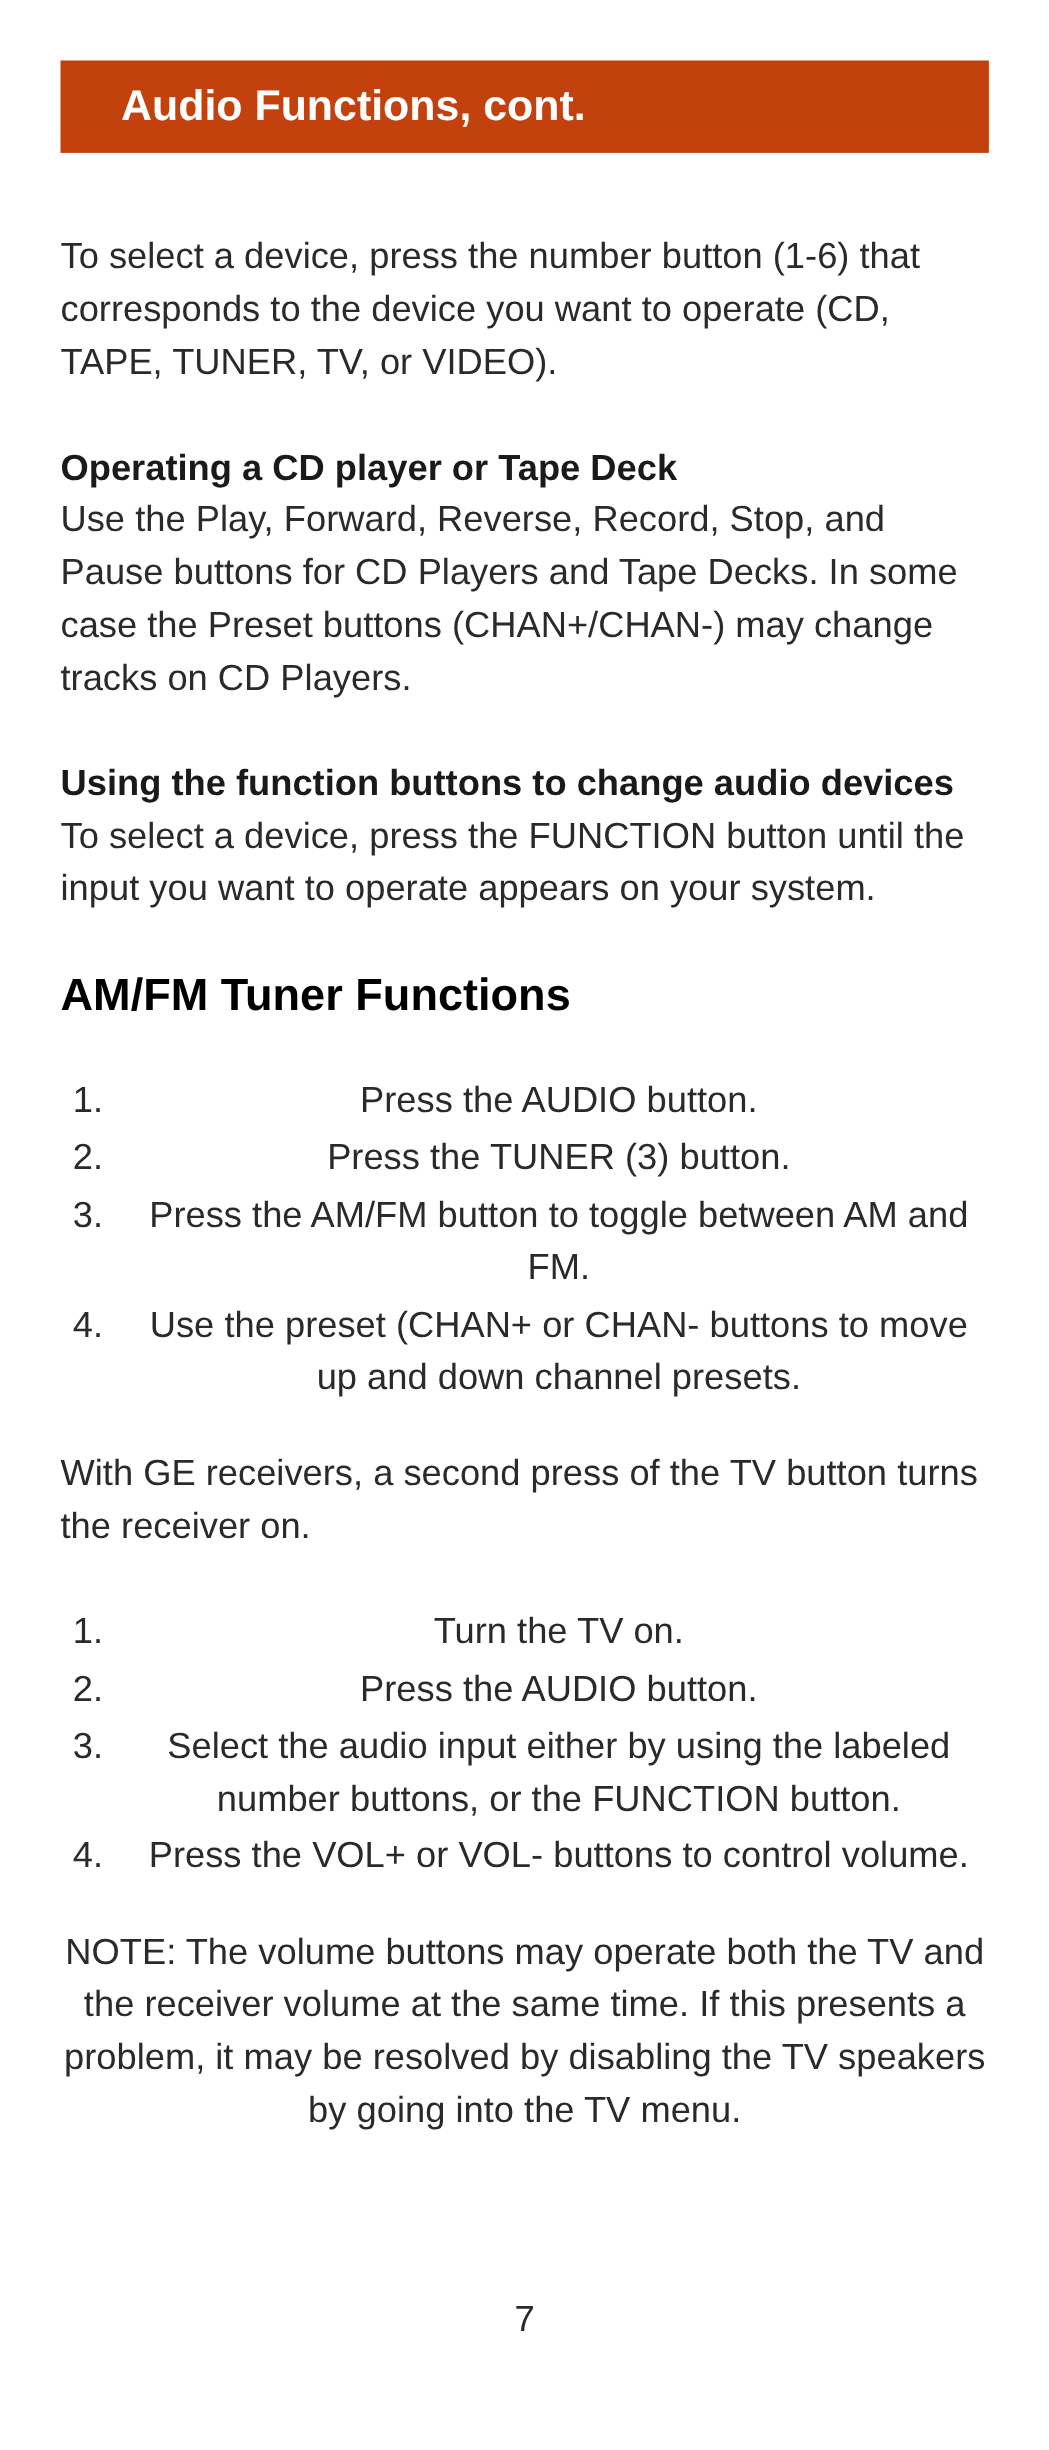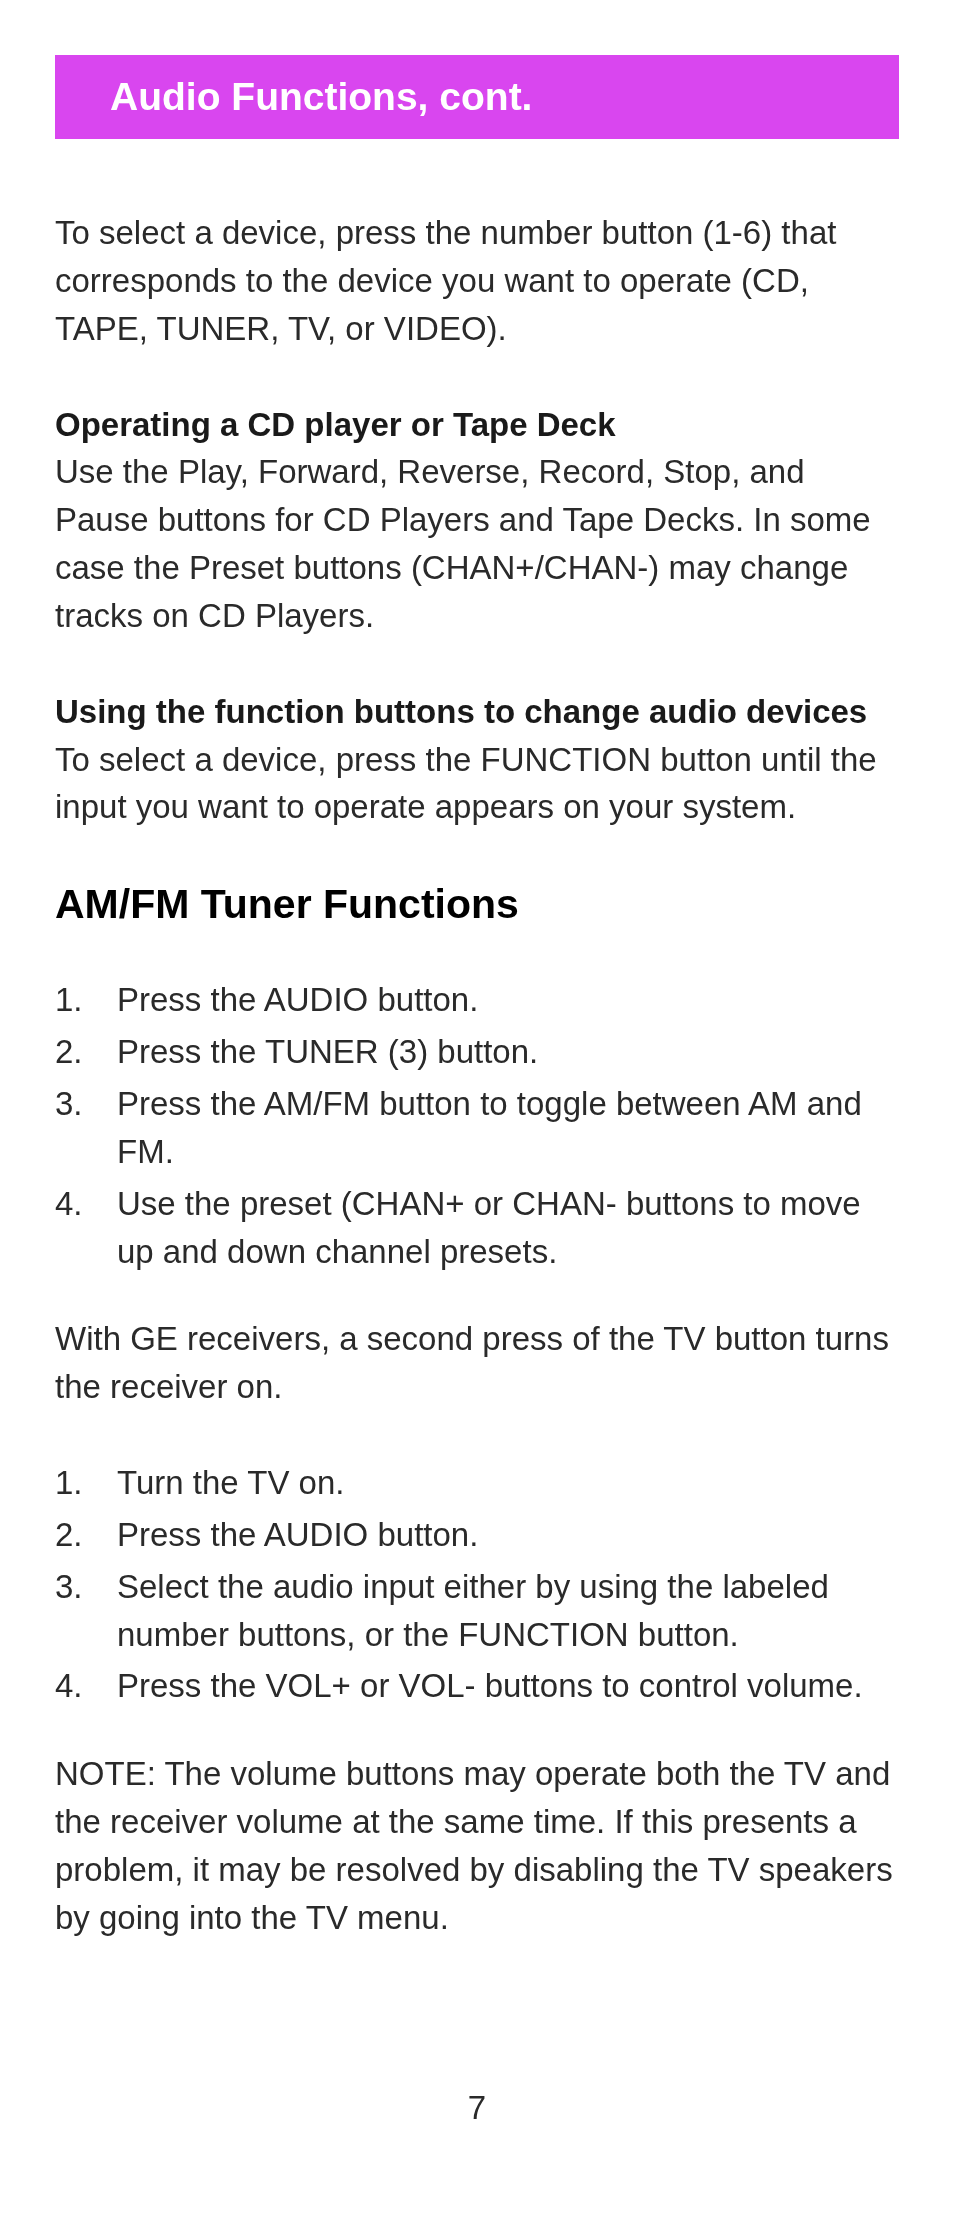--- a/index.html
+++ b/index.html
@@ -12,21 +12,21 @@
       background: #ffffff;
       width: 954px;
       min-height: 2227px;
       padding: 0;
       position: relative;
     }
     .container {
       padding: 55px 55px 0 55px;
     }
     .header-bar {
-      background: #d946ef;
+      background: #c2410c;
       color: #ffffff;
       padding: 20px 20px 20px 55px;
       font-size: 39px;
       font-weight: bold;
       margin-bottom: 70px;
     }
     .body-text {
       font-size: 33px;
       line-height: 1.45;
       color: #2a2a2a;
@@ -61,32 +61,34 @@
       margin-bottom: 40px;
     }
     ol li {
       counter-increment: item;
       font-size: 33px;
       line-height: 1.45;
       color: #2a2a2a;
       padding-left: 62px;
       position: relative;
       margin-bottom: 4px;
+      text-align: center;
     }
     ol li::before {
       content: counter(item) ".";
       position: absolute;
       left: 0;
       width: 50px;
     }
     .note-text {
       font-size: 33px;
       line-height: 1.45;
       color: #2a2a2a;
       margin-top: 40px;
+      text-align: center;
     }
     .page-number {
       position: absolute;
       bottom: 100px;
       left: 0;
       right: 0;
       text-align: center;
       font-size: 33px;
       color: #2a2a2a;
     }

